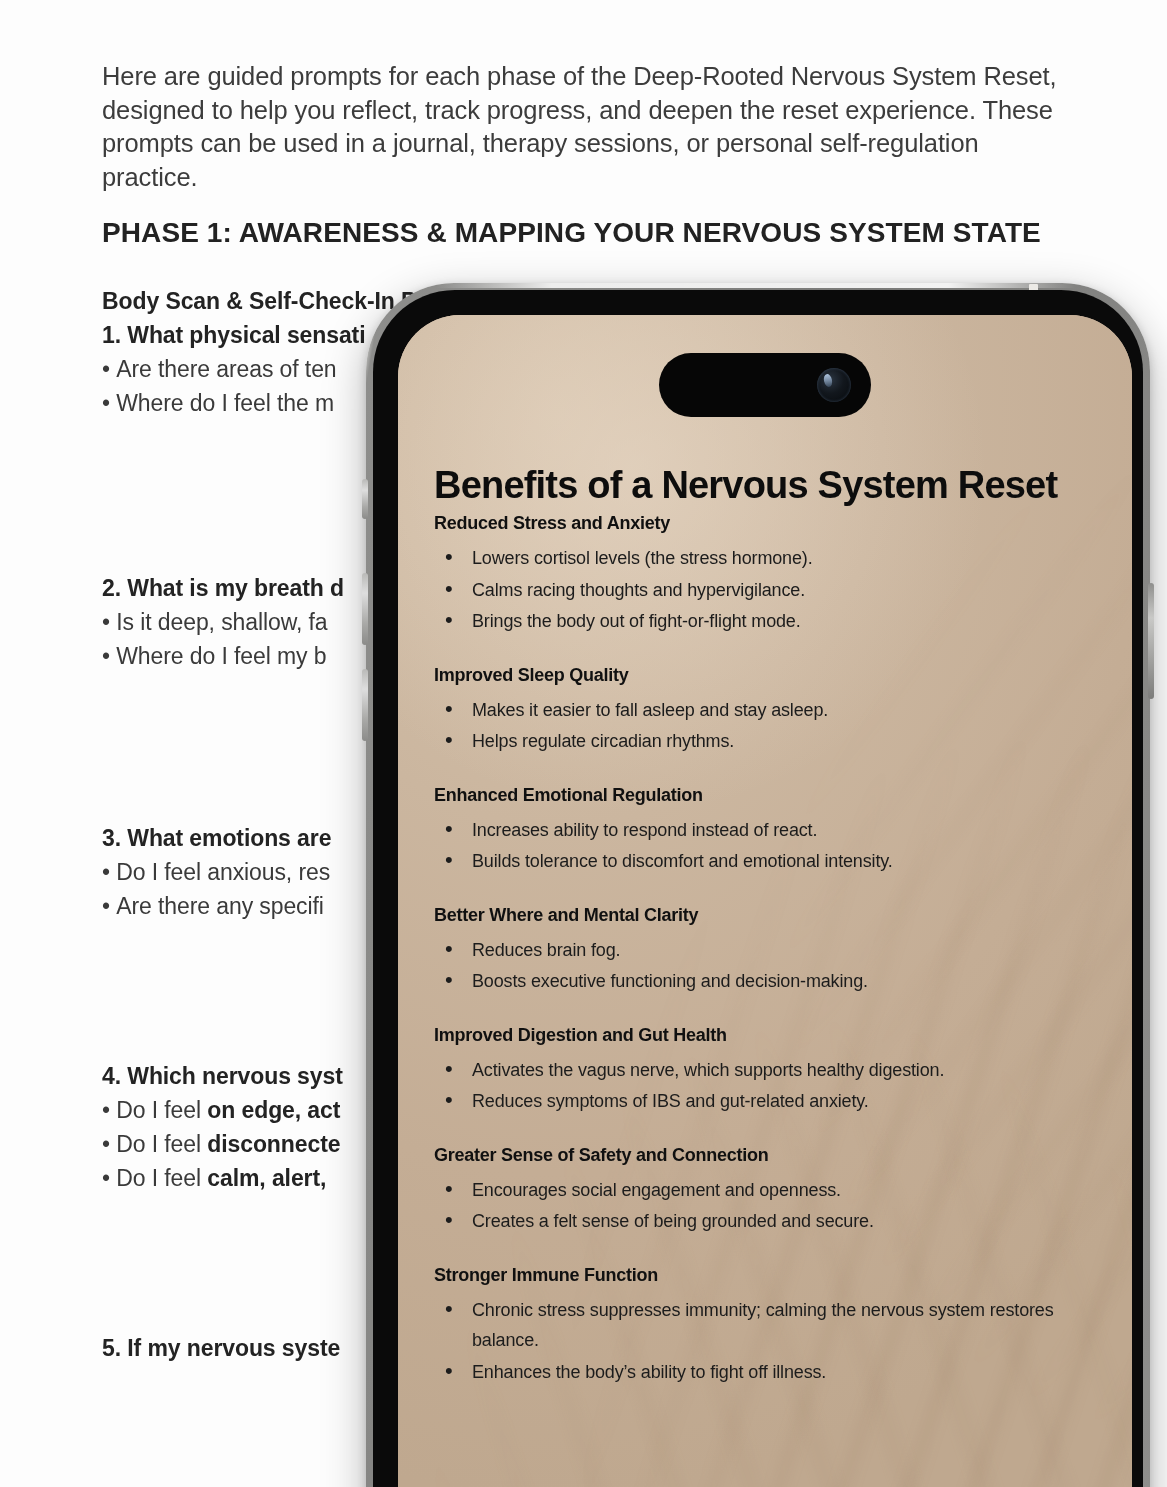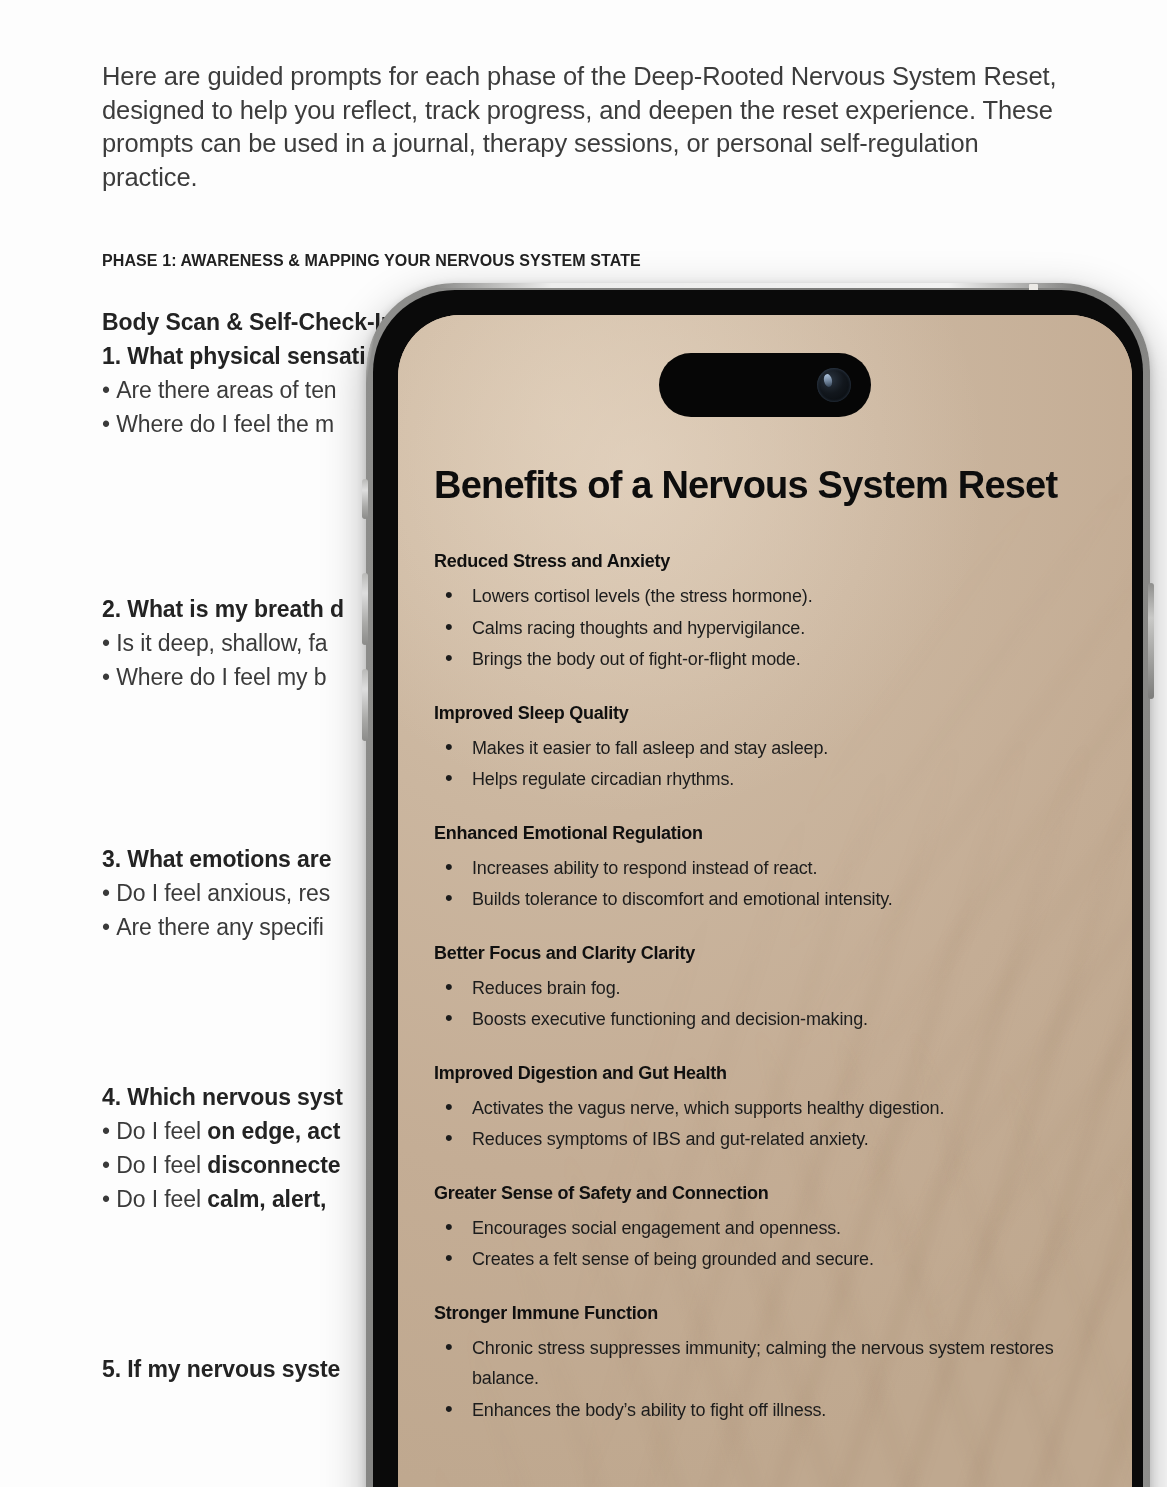--- a/index.html
+++ b/index.html
@@ -35,25 +35,25 @@
     font-size: 25.5px;
     line-height: 33.5px;
     font-weight: 500;
     color: #3c3c3c;
     letter-spacing: -0.1px;
     max-width: 975px;
     margin-top: 5px;
   }
 
   .doc-phase {
-    font-size: 16px;
+    font-size: 28px;
     font-weight: 700;
     color: #222;
     letter-spacing: 0.1px;
-    margin-top: 58px;
+    margin-top: 23px;
   }
 
   .doc-section { margin-top: 36px; }
 
   .doc-sub {
     font-size: 23px;
     font-weight: 700;
     color: #232323;
     line-height: 33px;
     letter-spacing: -0.1px;
@@ -245,21 +245,20 @@
     padding: 147px 38px 0 36px;
     color: #141414;
   }
 
   #doc-title {
     font-size: 38px;
     font-weight: 700;
     letter-spacing: -0.8px;
     color: #0d0d0d;
     line-height: 46px;
-    margin-bottom: 38px;
   }
 
   .ben-block { margin-bottom: 23px; }
   .ben-block:last-child { margin-bottom: 0; }
 
   .ben-head {
     font-size: 18px;
     font-weight: 700;
     letter-spacing: -0.25px;
     color: #101010;
@@ -401,21 +400,21 @@
 
           <div class="ben-block">
             <div class="ben-head">Enhanced Emotional Regulation</div>
             <ul class="ben-list">
               <li class="ben-item">Increases ability to respond instead of react.</li>
               <li class="ben-item">Builds tolerance to discomfort and emotional intensity.</li>
             </ul>
           </div>
 
           <div class="ben-block">
-            <div class="ben-head">Better Focus and Clarity Clarity</div>
+            <div class="ben-head">Better Where and Mental Clarity</div>
             <ul class="ben-list">
               <li class="ben-item">Reduces brain fog.</li>
               <li class="ben-item">Boosts executive functioning and decision-making.</li>
             </ul>
           </div>
 
           <div class="ben-block">
             <div class="ben-head">Improved Digestion and Gut Health</div>
             <ul class="ben-list">
               <li class="ben-item">Activates the vagus nerve, which supports healthy digestion.</li>

